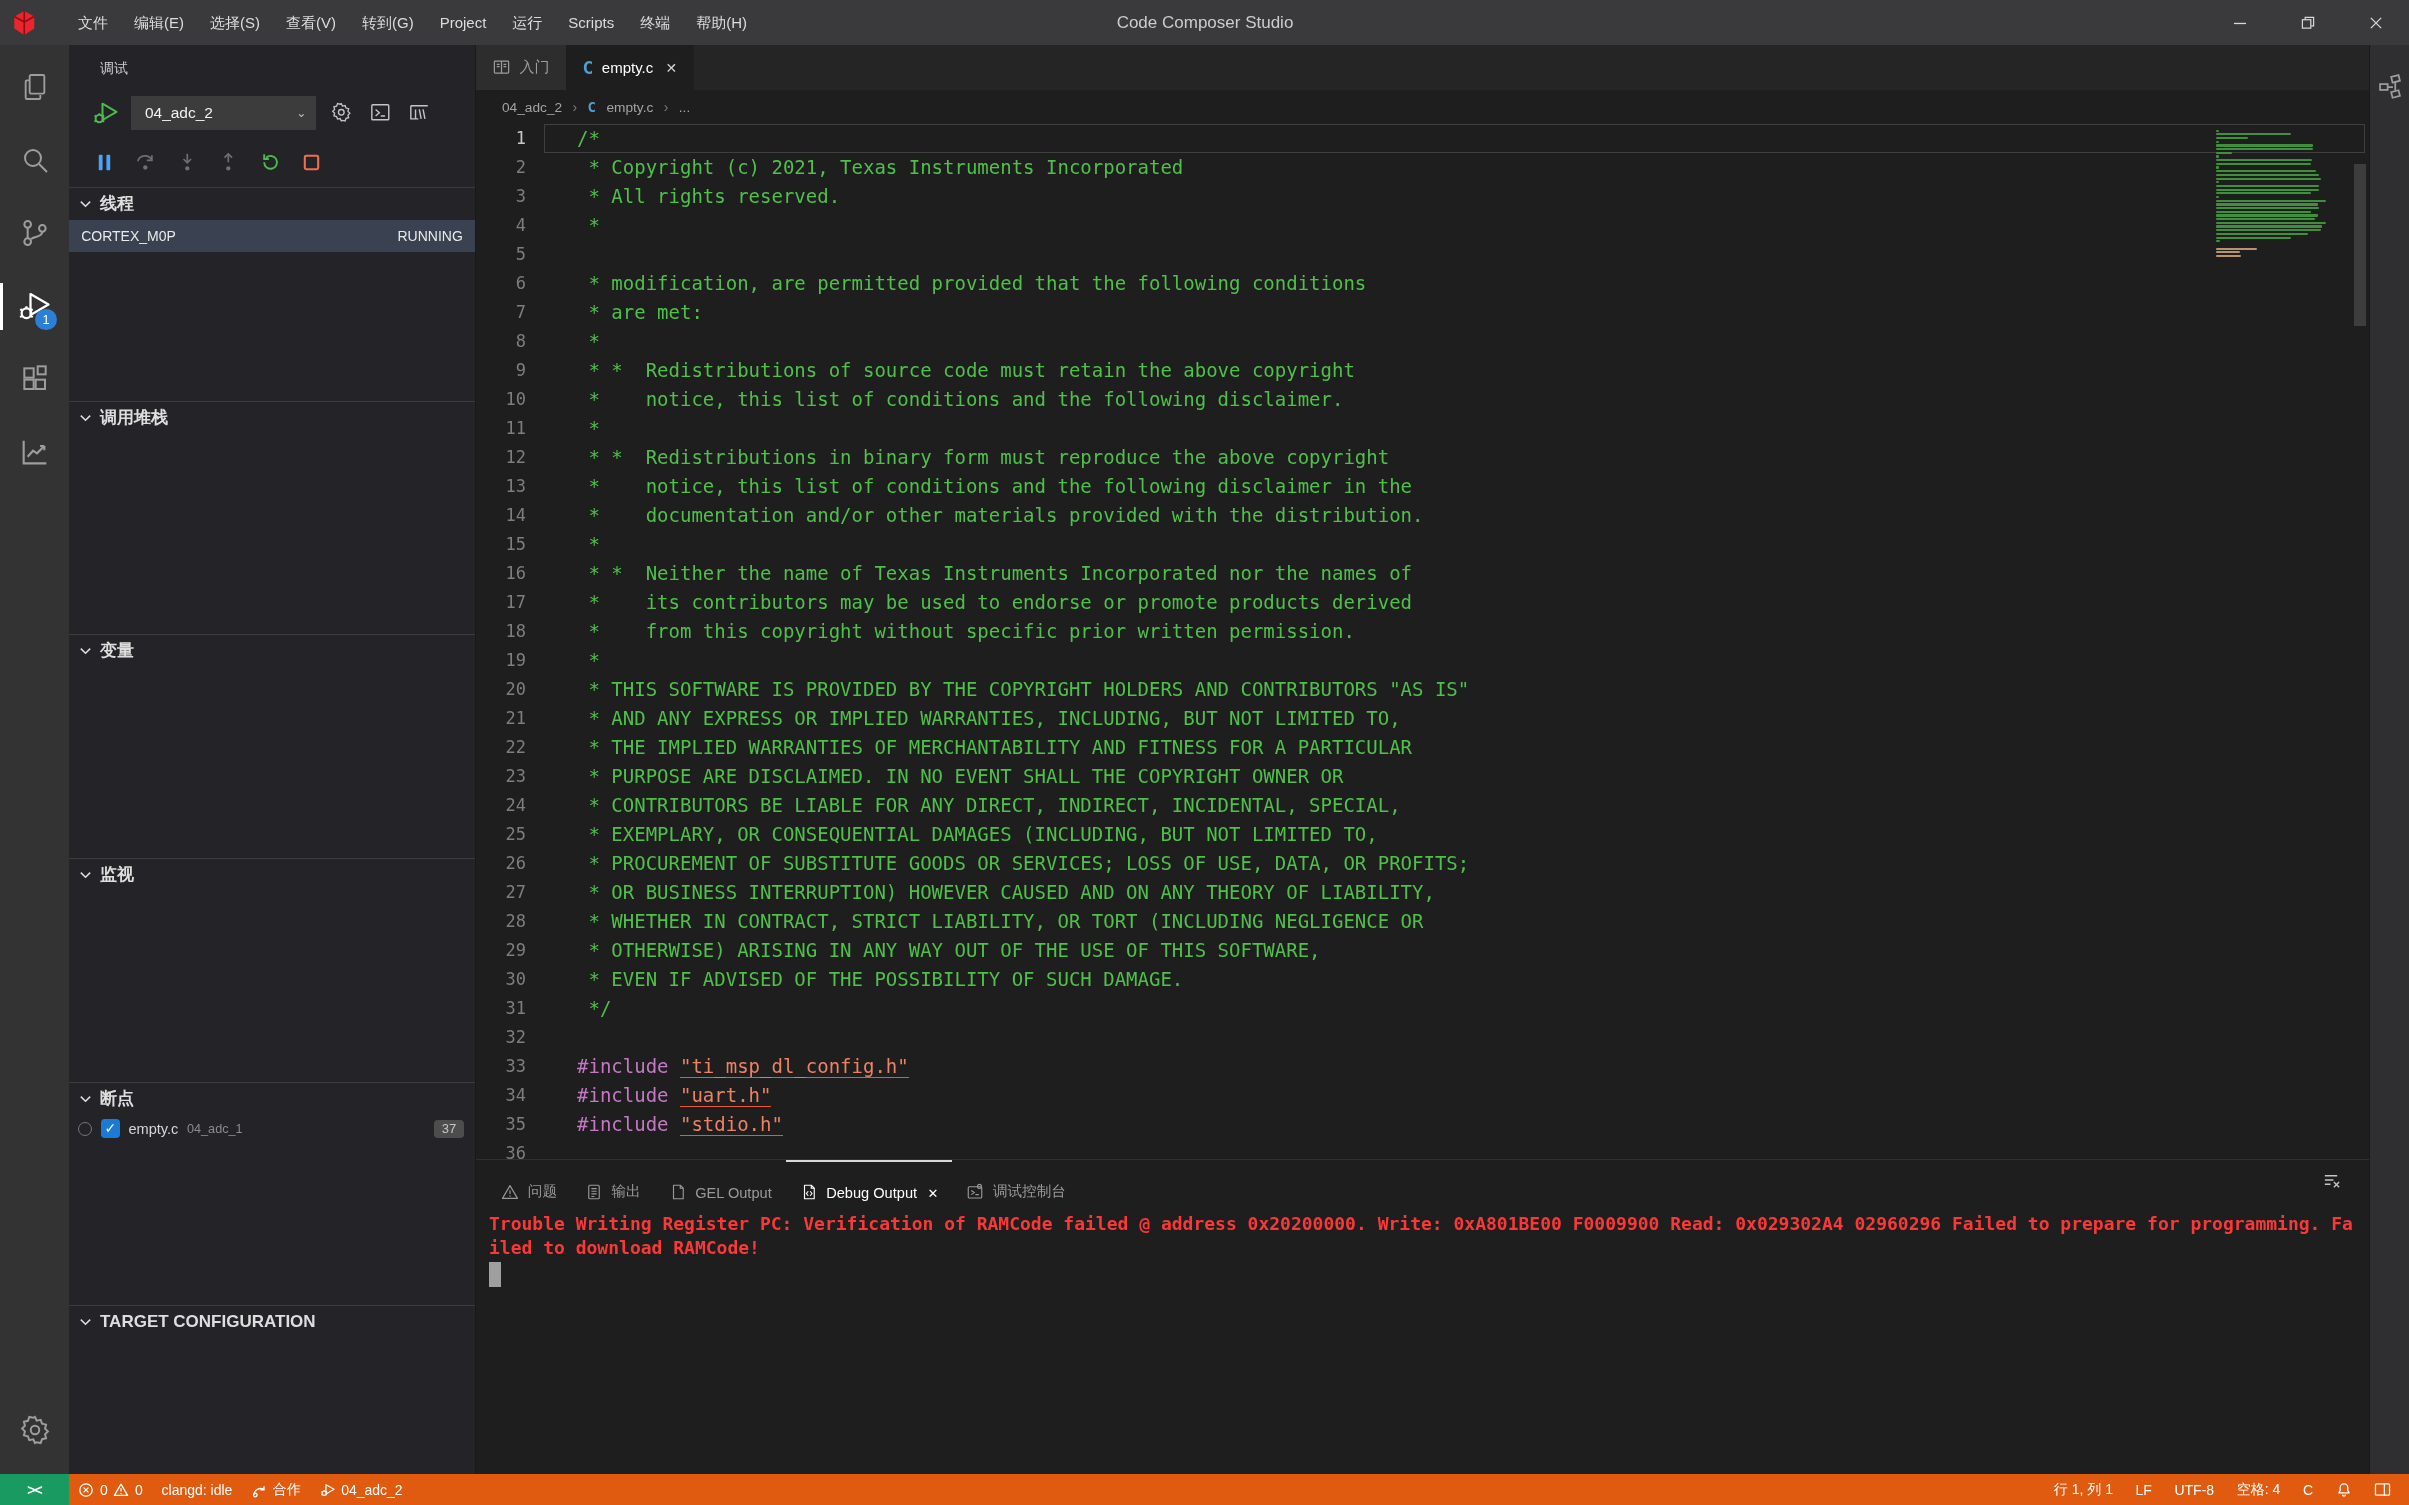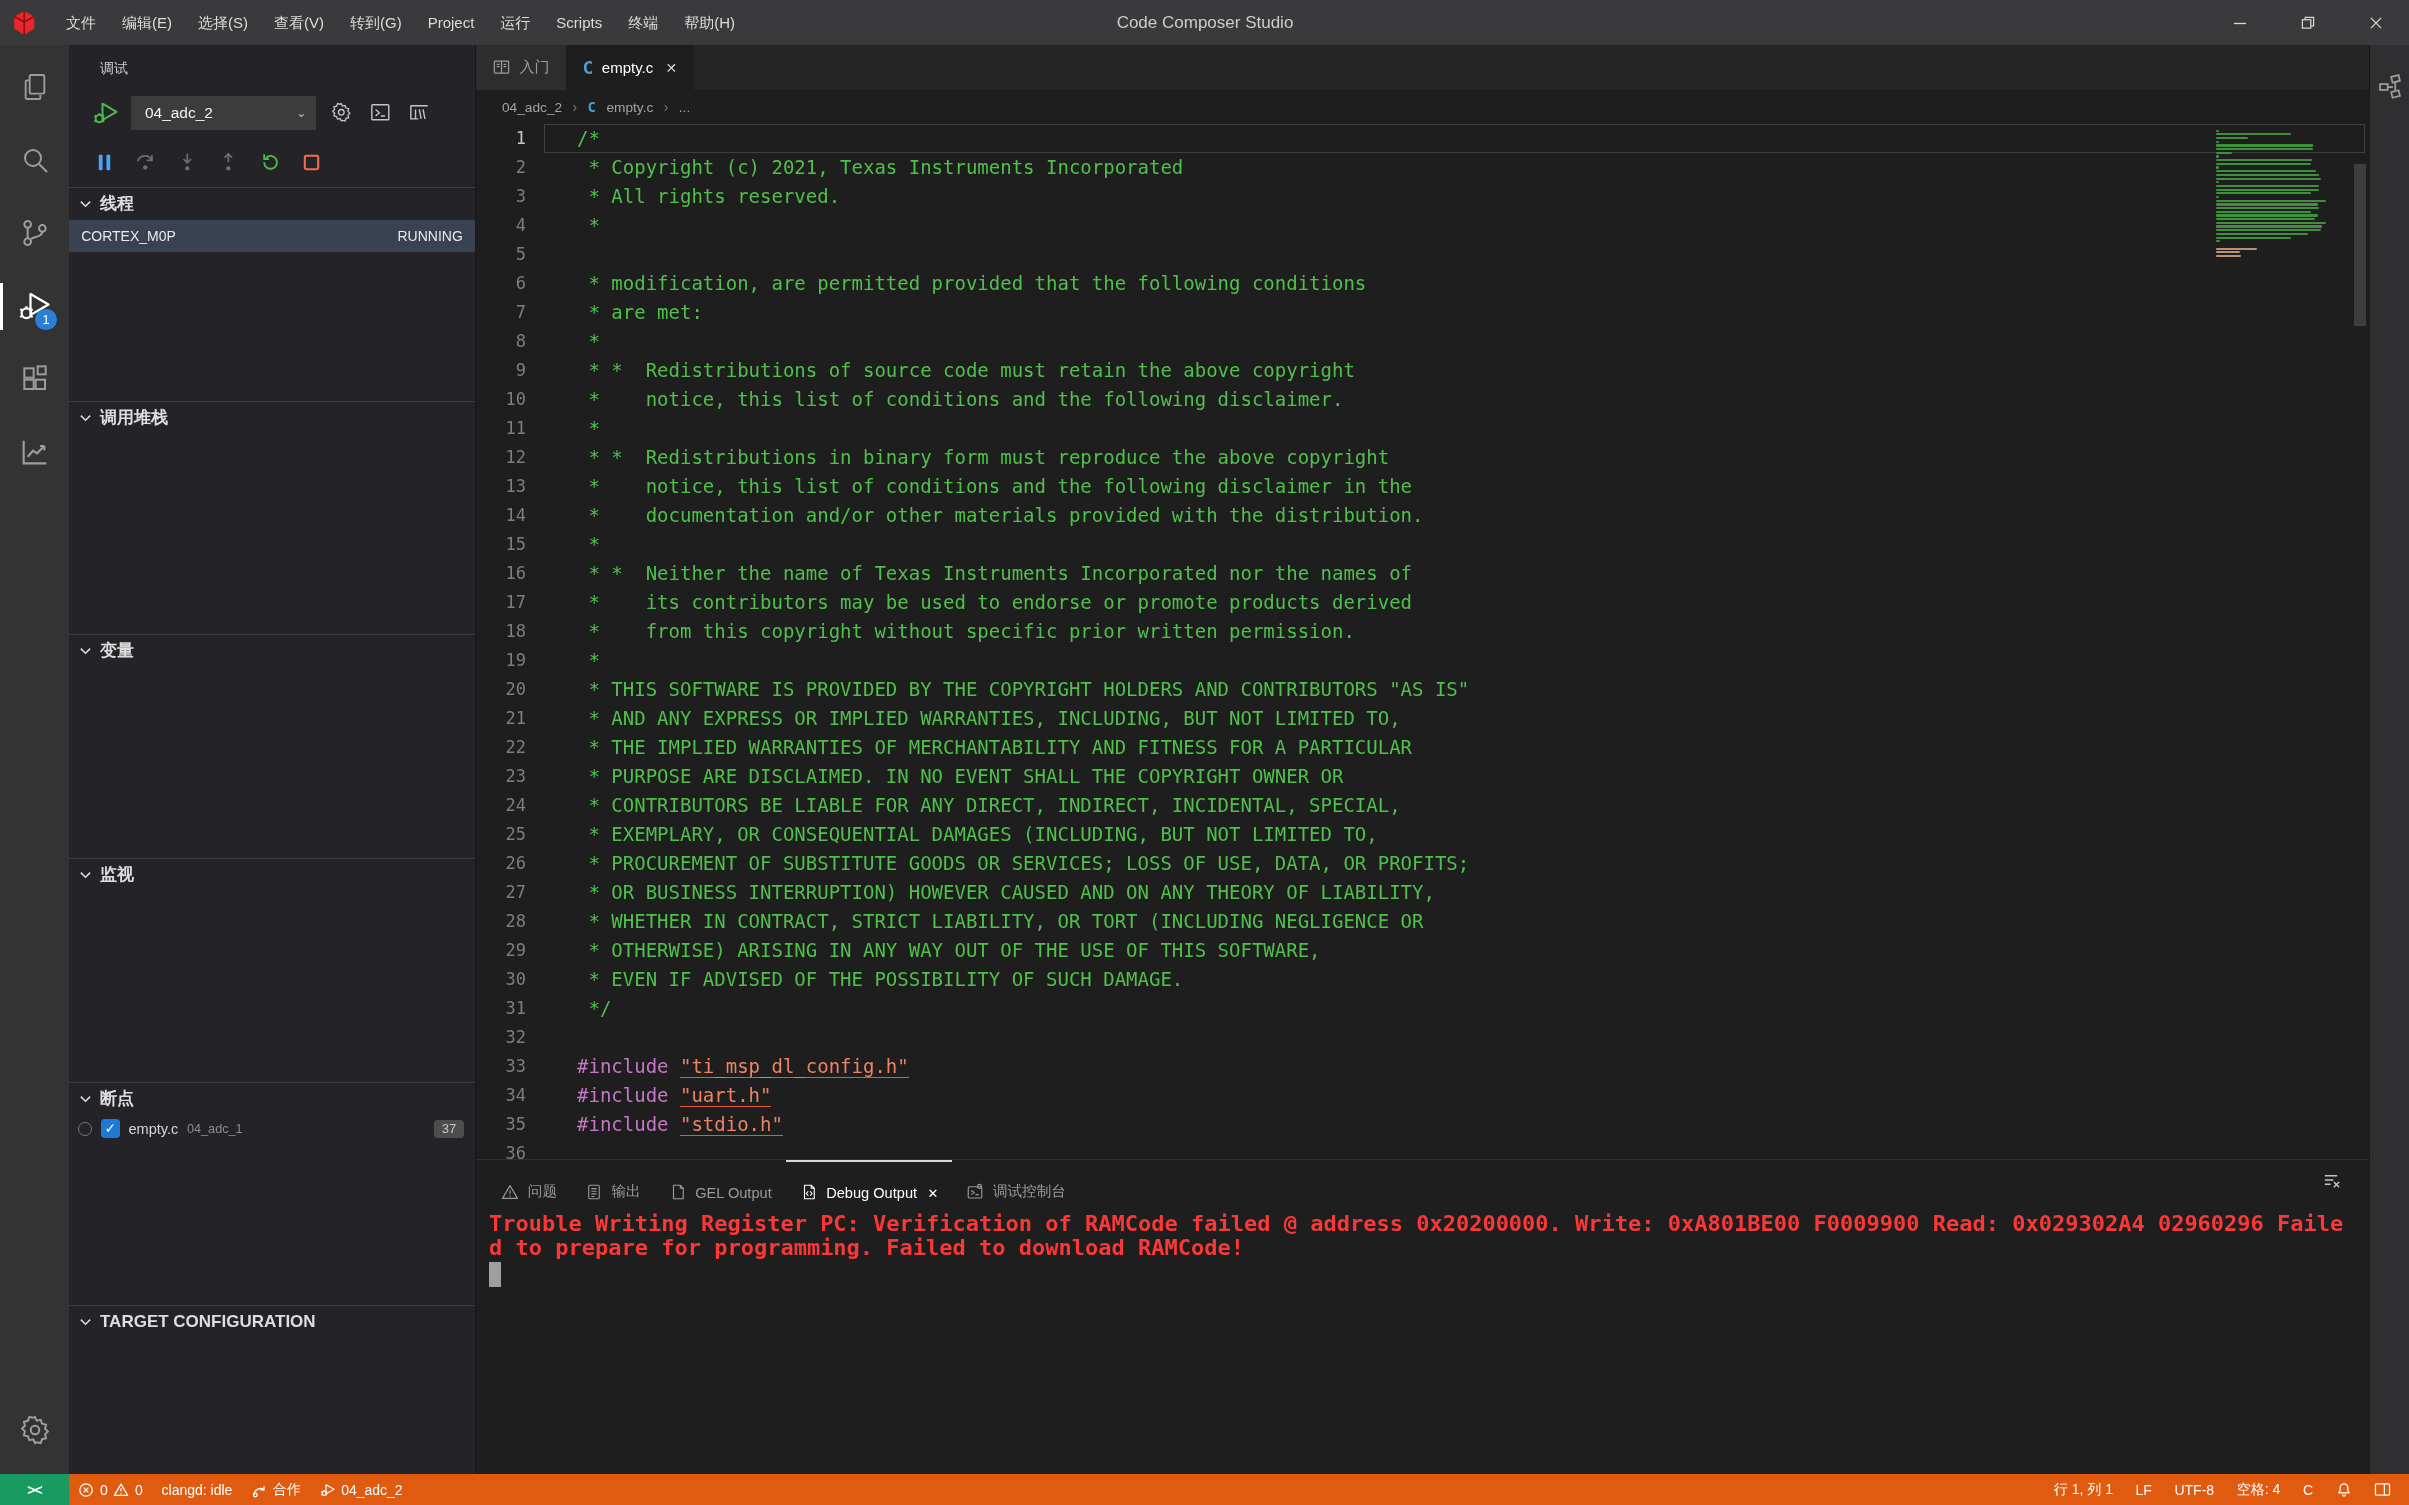--- a/index.html
+++ b/index.html
@@ -8,21 +8,21 @@
     width:2410px; height:1506px; overflow:hidden;
     background:#1e1e1e; color:#ccc;
     font-family:"Liberation Sans","DejaVu Sans",sans-serif;
     -webkit-font-smoothing:antialiased;
   }
   svg { display:block; }
 
   
   .titlebar { height:45px; background:#3a3a3c; display:flex; align-items:center; position:relative; color:#dcdcdc; }
   .logo { width:49px; display:flex; justify-content:center; align-items:center; }
-  .menu { display:flex; list-style:none; margin:4px; padding:0; font-size:15px; }
+  .menu { display:flex; list-style:none; margin:16px; padding:0; font-size:15px; }
   .menu li { padding:0 13px; height:45px; line-height:45px; cursor:default; }
   .title-center { position:absolute; left:50%; transform:translateX(-50%); font-size:17px; color:#cccccc; }
   .win-controls { margin-left:auto; display:flex; height:45px; }
   .win-btn { width:68px; height:45px; display:flex; align-items:center; justify-content:center; color:#d8d8d8; font-size:16px; }
 
   
   .main { display:flex; height:1429px; }
 
   
   .activitybar { width:69px; background:#333333; display:flex; flex-direction:column; align-items:center; padding-top:5.6px; flex:none; }
@@ -86,21 +86,21 @@
   .vscroll { position:absolute; right:2.8px; top:40px; width:12.2px; height:162px; background:#4e4e4e; opacity:.65; }
 
   
   .panel { height:315px; background:#1e1e1e; border-top:0.9px solid #303030; display:flex; flex-direction:column; flex:none; }
   .panel-tabs { height:41px; display:flex; align-items:center; padding-left:11.3px; flex:none; }
   .ptab { display:flex; align-items:flex-end; gap:8.5px; padding:0 14px; height:41px; font-size:14.6px; color:#9a9a9a; position:relative; }
   .ptab.active { color:#ffffff; }
   .ptab.active::before { content:""; position:absolute; top:0; left:0; right:0; height:1.9px; background:#d8d8d8; }
   .ptab .closex { font-size:13px; margin-left:1.9px; }
   .panel-actions { margin-left:auto; margin-right:28px; color:#c5c5c5; }
-  .panel-output { padding:11.3px 13px 0 13px; font-family:"DejaVu Sans Mono","Liberation Mono",monospace; font-size:22px; font-weight:bold; color:#fb3838; line-height:23.5px; word-break:break-all; white-space:pre-wrap; }
+  .panel-output { padding:11.3px 13px 0 13px; font-family:"DejaVu Sans Mono","Liberation Mono",monospace; font-size:18px; font-weight:bold; color:#fb3838; line-height:23.5px; word-break:break-all; white-space:pre-wrap; }
   .cursor-block { width:12.2px; height:24.5px; background:#9f9f9f; margin:2.8px 0 0 13px; }
 
   
   .right-strip { width:41px; background:#2f2f31; display:flex; flex-direction:column; align-items:center; padding-top:28px; flex:none; border-left:0.9px solid #191919; color:#9d9d9d; }
 
   
   .statusbar { height:31px; background:#e05b10; display:flex; align-items:center; color:#ffffff; font-size:14px; }
   .remote { width:69px; height:31px; background:#189a60; display:flex; align-items:center; justify-content:center; font-weight:bold; font-size:14px; letter-spacing:-0.9px; }
   .sb-item { display:flex; align-items:center; gap:5.6px; padding:0 9.4px; height:100%; }
   .sb-right { margin-left:auto; display:flex; align-items:center; padding-right:7.5px; }

